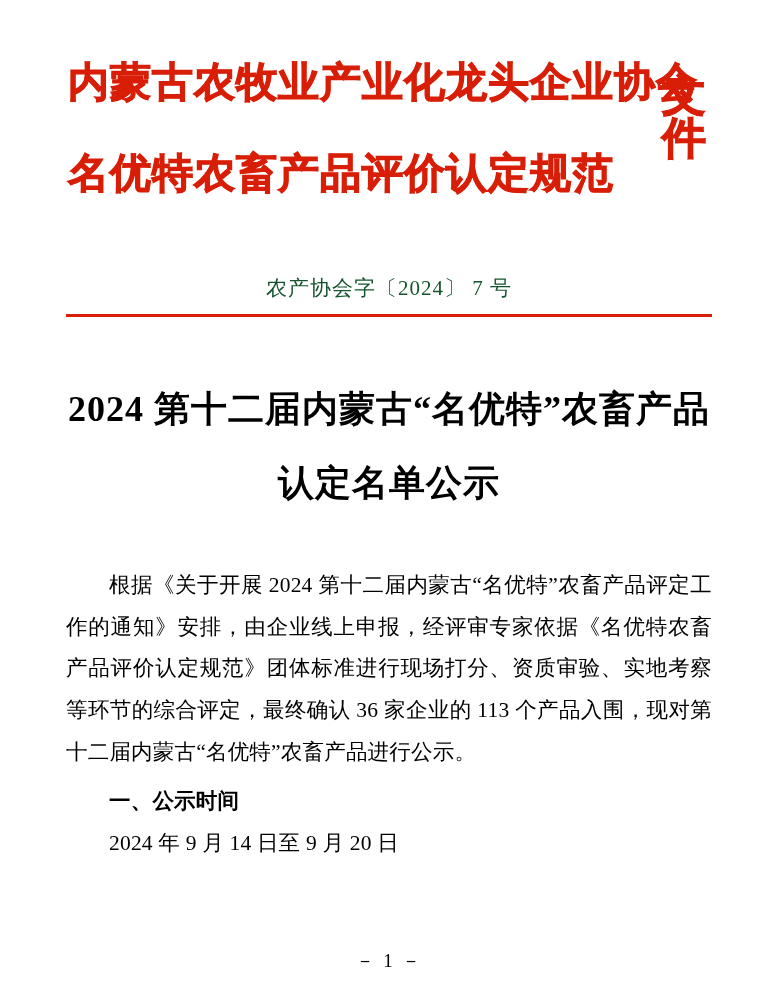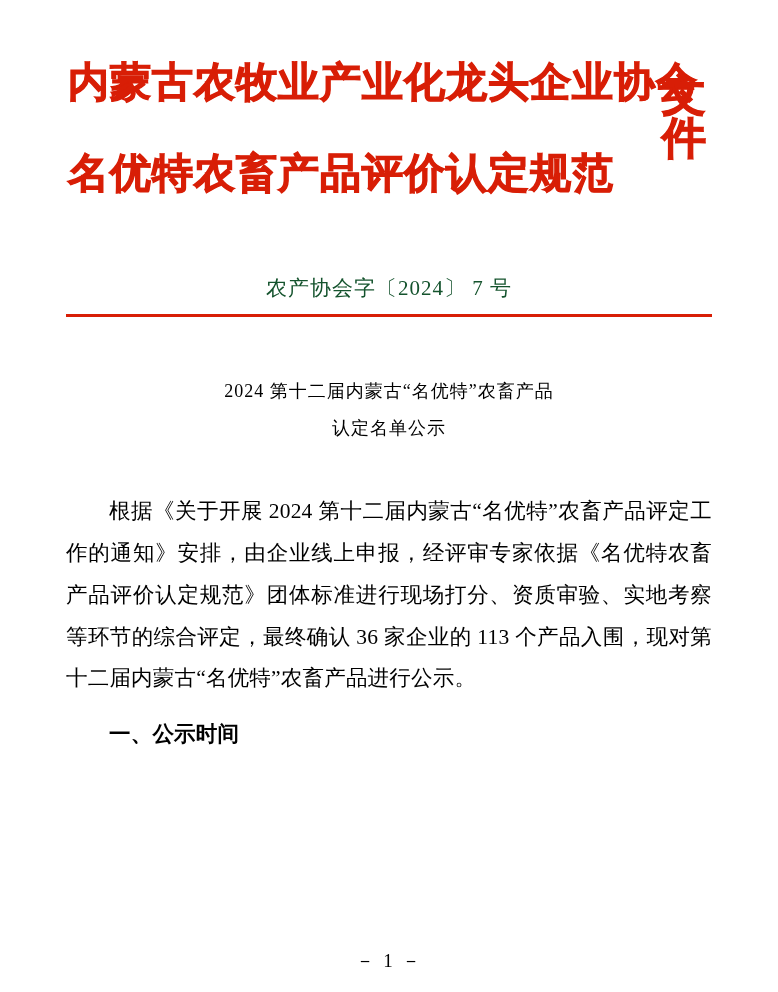--- a/index.html
+++ b/index.html
@@ -70,42 +70,42 @@
     margin-top: 12px;
     height: 3px;
     background: #d81e06;
     width: 100%;
   }
 
   
   .title {
     margin-top: 56px;
     text-align: center;
-    font-size: 18px;
-    font-weight: normal;
+    font-size: 36px;
+    font-weight: bold;
     line-height: 2.05;
     letter-spacing: 1px;
   }
   .title .l2 { display: block; }
 
   
   .body-text {
     margin-top: 44px;
     font-size: 21.5px;
     line-height: 1.95;
     text-align: justify;
     text-justify: inter-ideograph;
     letter-spacing: 0.2px;
     font-family: Liberation Serif, serif;
   }
   .body-text p { margin: 0; }
   .indent { text-indent: 2em; }
 
   .section-head {
-    margin-top: 14px;
+    margin-top: 7px;
     font-size: 21.5px;
     font-weight: bold;
     text-indent: 2em;
     line-height: 1.95;
   }
   .section-body {
     font-size: 21.5px;
     text-indent: 2em;
     line-height: 1.95;
   }
@@ -141,18 +141,19 @@
 
   <div class="title">
     <span class="l1">2024 第十二届内蒙古“名优特”农畜产品</span>
     <span class="l2">认定名单公示</span>
   </div>
 
   <div class="body-text">
     <p class="indent">根据《关于开展 2024 第十二届内蒙古“名优特”农畜产品评定工作的通知》安排，由企业线上申报，经评审专家依据《名优特农畜产品评价认定规范》团体标准进行现场打分、资质审验、实地考察等环节的综合评定，最终确认 36 家企业的 113 个产品入围，现对第十二届内蒙古“名优特”农畜产品进行公示。</p>
 
     <div class="section-head">一、公示时间</div>
+    <div class="section-body">2024 年 9 月 14 日至 9 月 20 日</div>
 
   </div>
 
   <div class="footer">－ 1 －</div>
 
 </div>
 
 </body></html>

